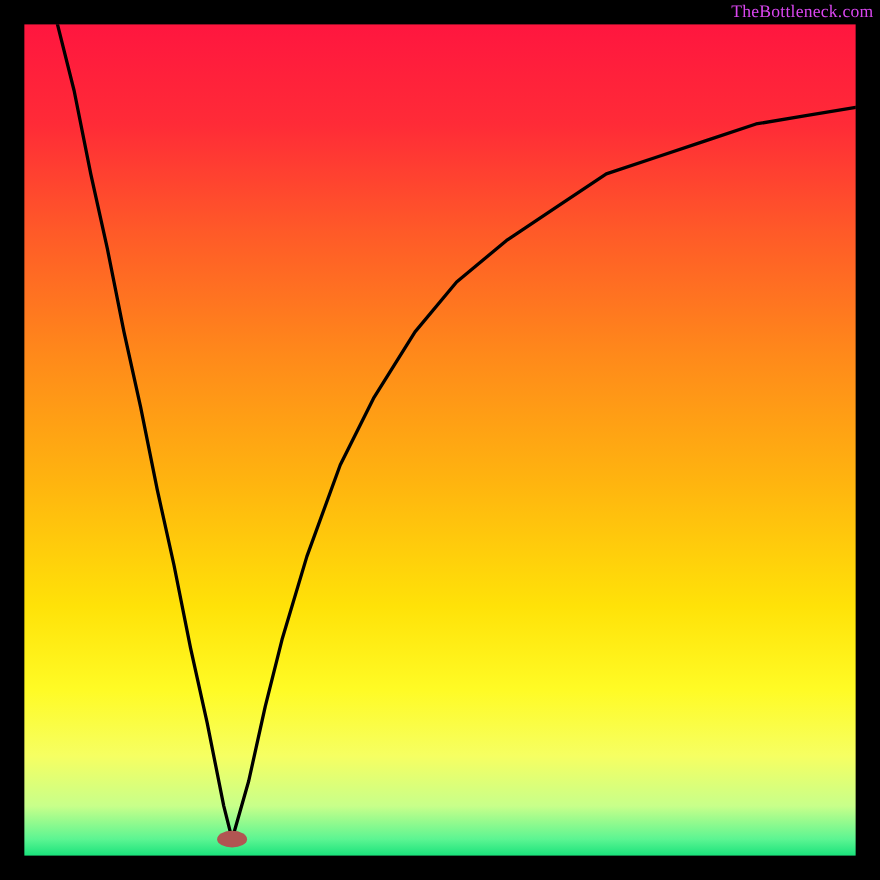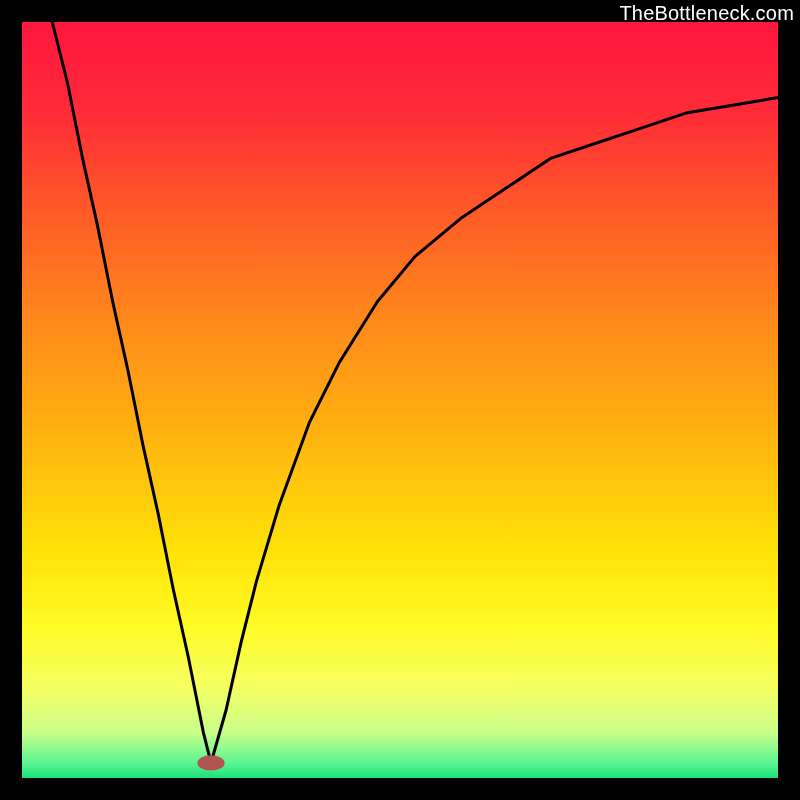--- a/index.html
+++ b/index.html
@@ -23,25 +23,26 @@
     position: absolute;
     left: 0;
     top: 0;
     width: 756px;
     height: 756px;
   }
   .watermark {
     position: absolute;
     top: 2px;
     right: 6px;
-    color: #ffffff;
-    font-size: 20px;
+    color: #d946ef;
+    font-size: 16px;
     font-weight: 400;
     letter-spacing: 0.2px;
     z-index: 50;
+    font-family: Liberation Serif, serif;
   }
   svg { display: block; }
 </style>
 </head>
 <body>
 
 <div class="frame">
   <svg class="plot" viewBox="0 0 756 756" preserveAspectRatio="none">
     <defs>
       <linearGradient id="bg-grad" x1="0" y1="0" x2="0" y2="1">

